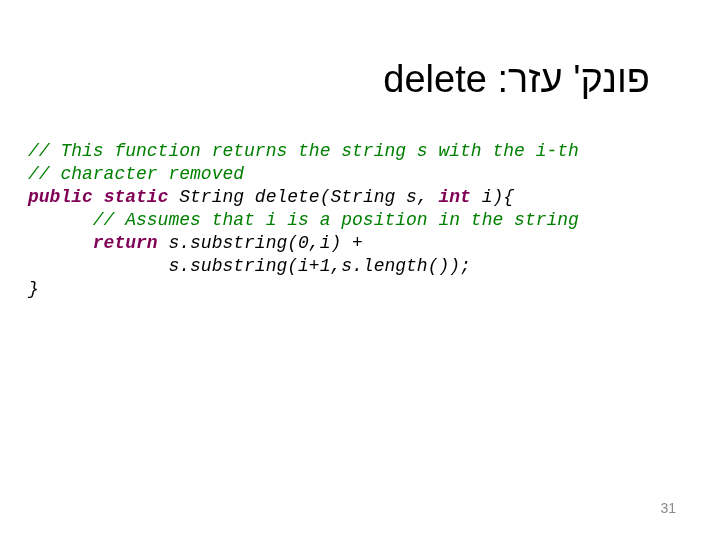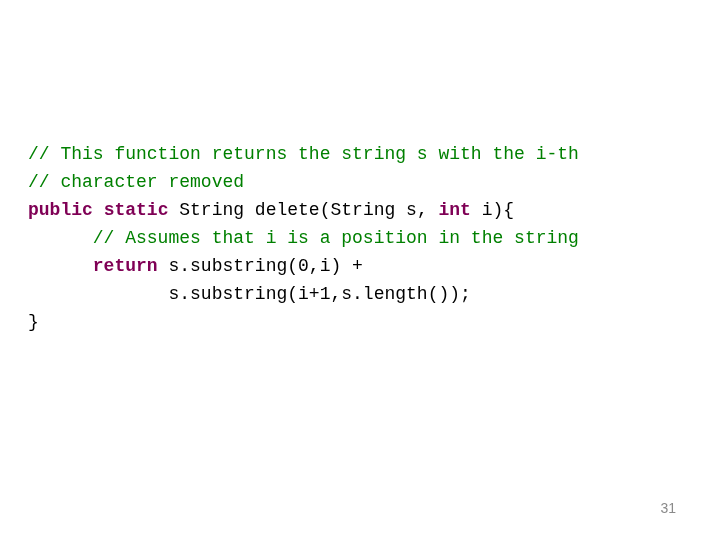--- a/index.html
+++ b/index.html
@@ -30,40 +30,44 @@
   .title .latin {
     direction: ltr;
     unicode-bidi: embed;
   }
   .code {
     position: absolute;
     top: 140px;
     left: 28px;
     font-family: "Courier New", Courier, monospace;
     font-size: 18px;
-    line-height: 28px;
+    line-height: 23px;
     white-space: pre;
     direction: ltr;
     color: #000;
+    font-style: italic;
   }
   .code .comment { color: #008000; }
   .code .kw { color: #7f0055; font-weight: bold; }
   .pagenum {
     position: absolute;
     bottom: 24px;
     right: 44px;
     font-size: 14px;
     color: #8a8a8a;
   }
 </style>
 </head>
 <body>
 
 <div class="slide">
 
+  <div class="title">
+    <span>פונק' עזר: </span><span class="latin">delete</span>
+  </div>
 
   <div class="code"><span class="comment">// This function returns the string s with the i-th</span>
 <span class="comment">// character removed</span>
 <span class="kw">public</span> <span class="kw">static</span> <span>String</span><span> delete(String s, </span><span class="kw">int</span><span> i){</span>
 <span class="comment">      // Assumes that i is a position in the string</span>
 <span>      </span><span class="kw">return</span><span> s.substring(0,i) +</span>
 <span>             s.substring(i+1,s.length());</span>
 <span>}</span></div>
 
   <div class="pagenum">31</div>

